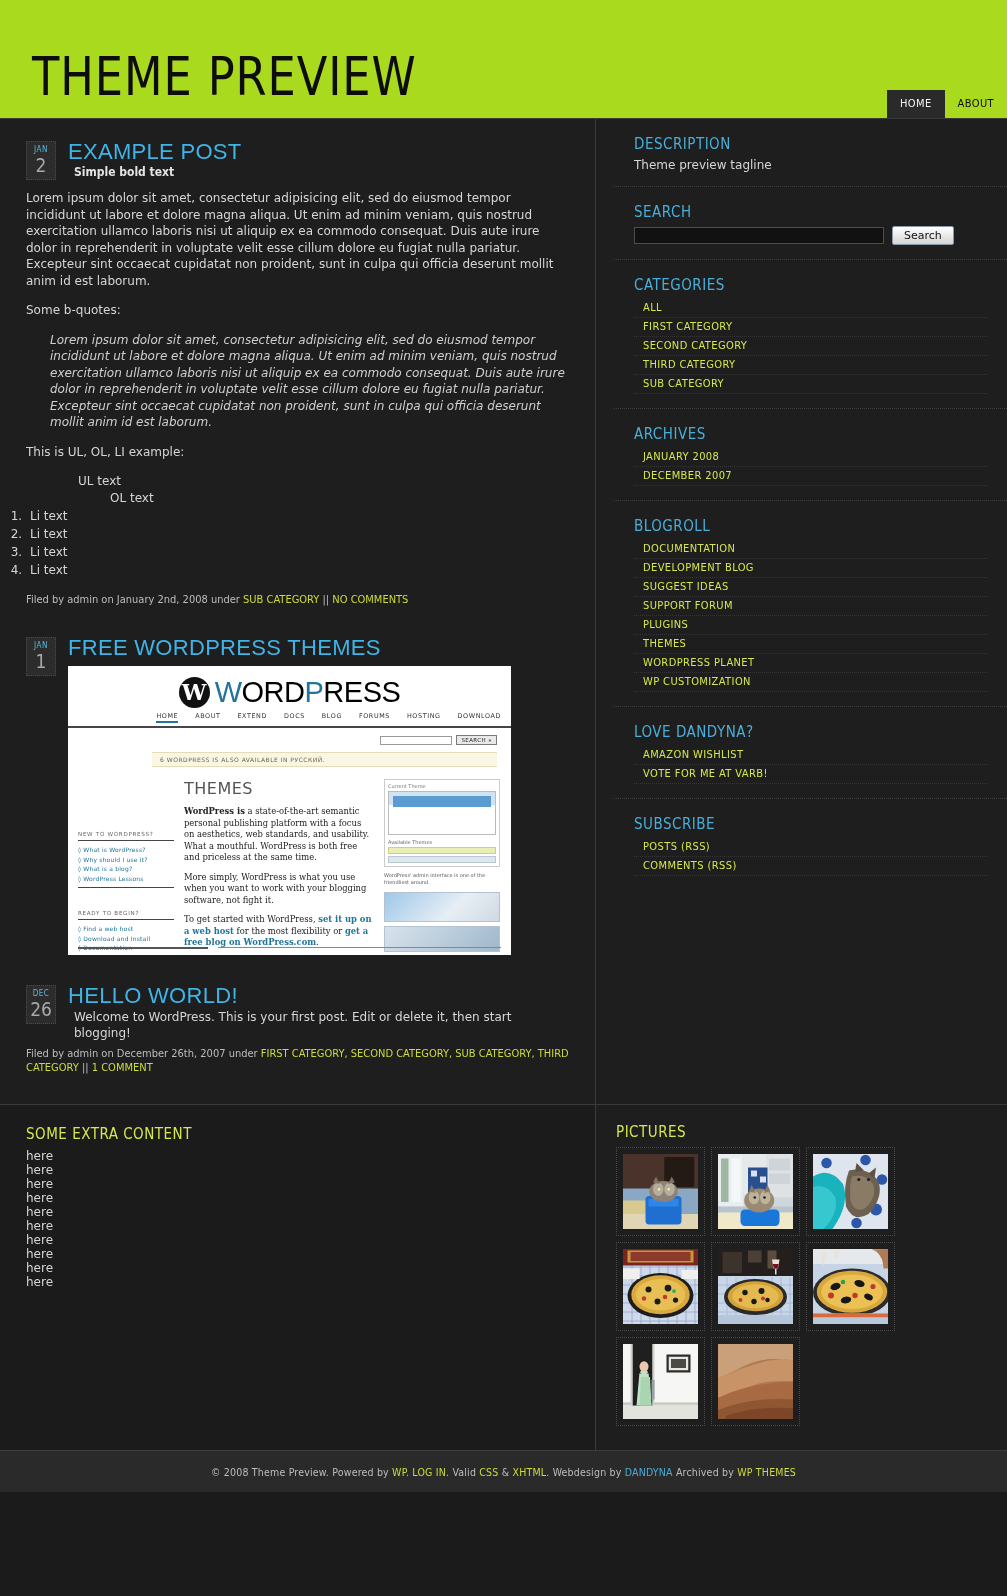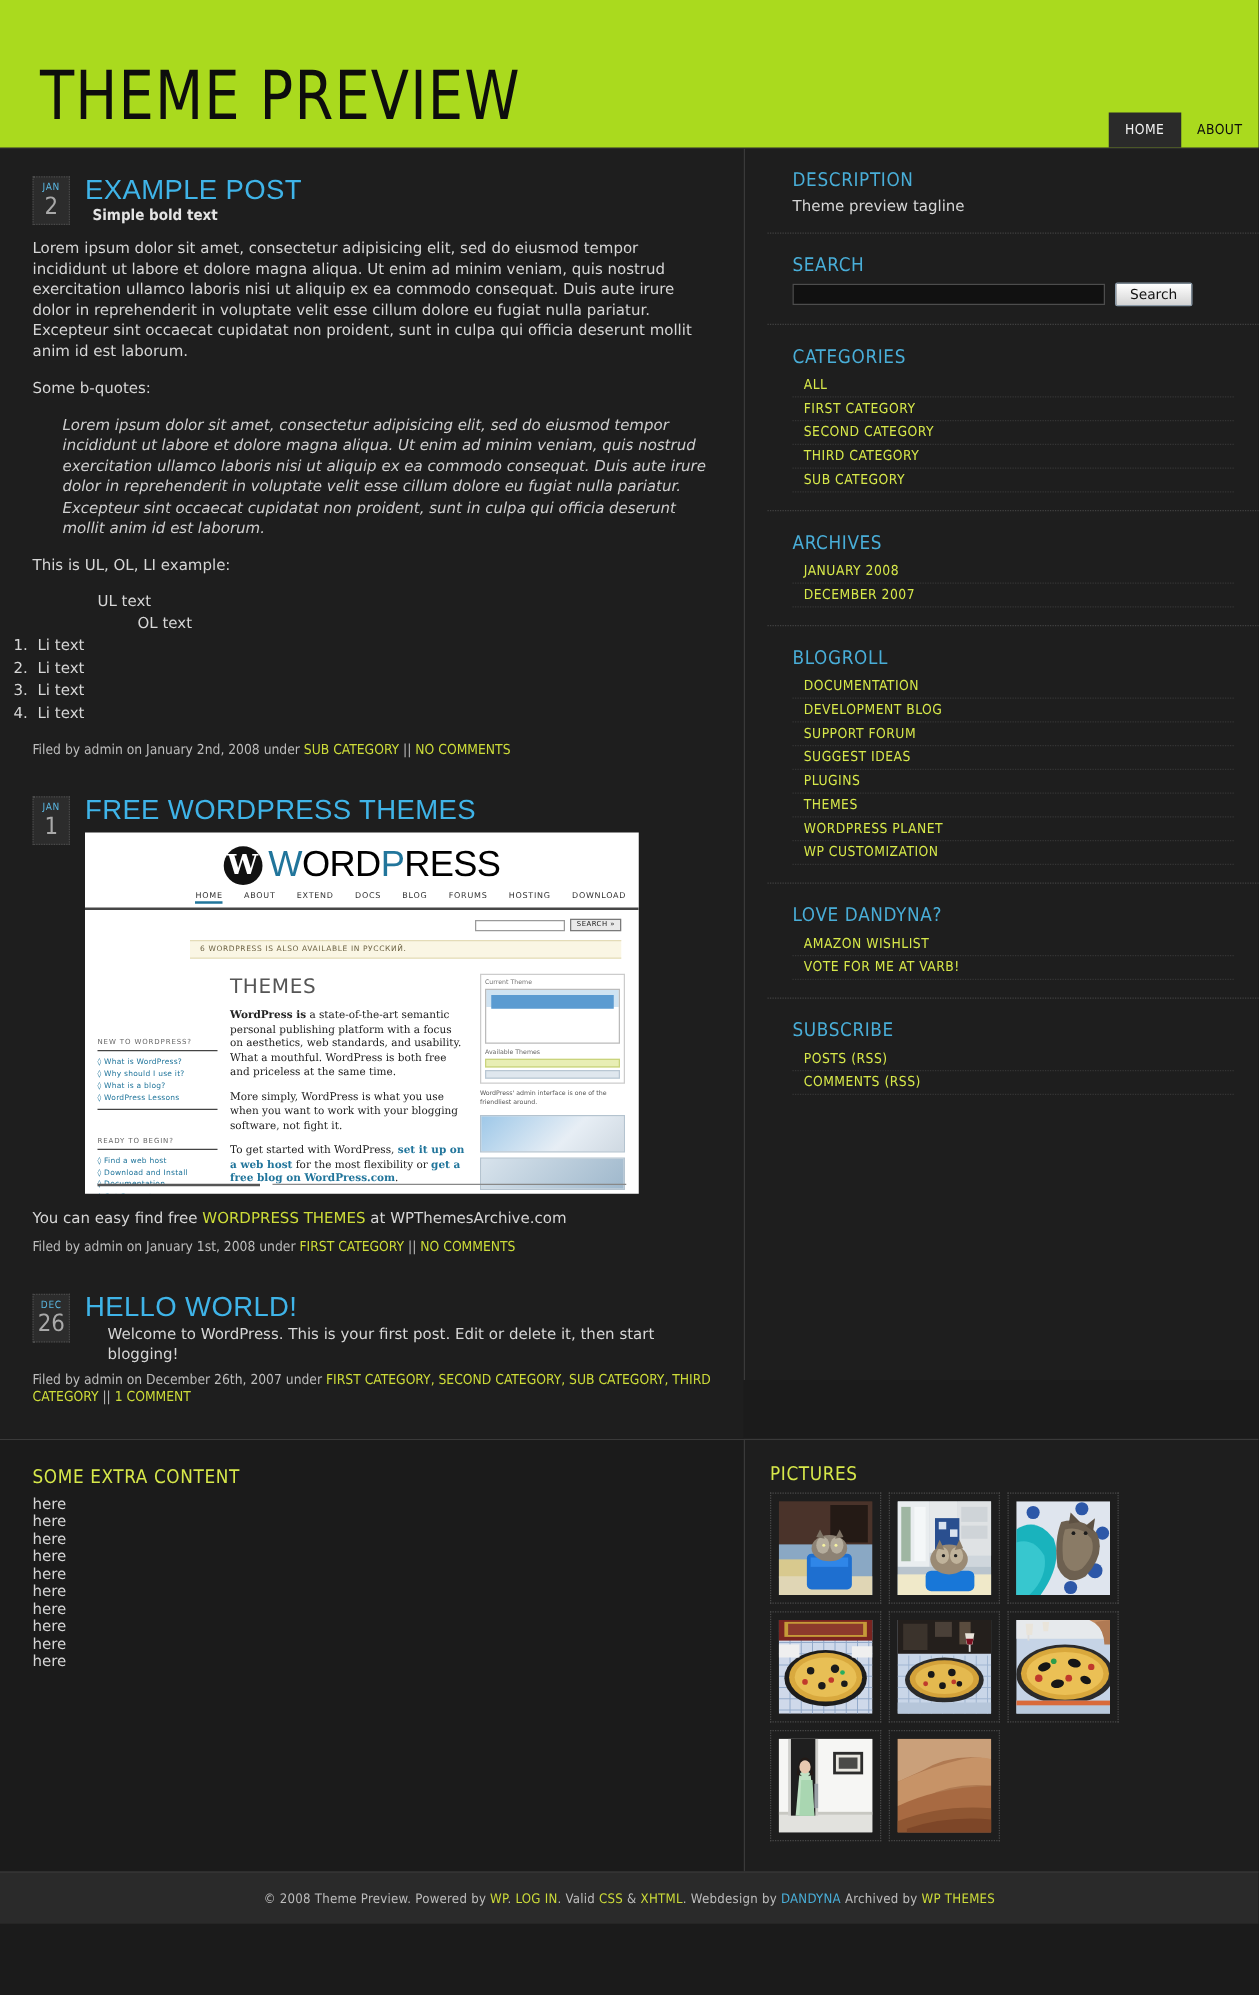--- a/index.html
+++ b/index.html
@@ -120,21 +120,21 @@
     font-size:12px;
     font-weight:bold;
     color:#e4e4e4;
     margin-top:3px;
     margin-left:6px;
   }
   .post-inline-text {
     font-size:12px;
     color:#d6d6d6;
     margin-top:3px;
-    margin-left:18px;
+    margin-left:6px;
     line-height:16px;
   }
   .post-body { margin-top:10px; }
   .post-body p {
     font-size:12px;
     line-height:16.5px;
     color:#d6d6d6;
     margin-bottom:13px;
   }
   blockquote {
@@ -513,26 +513,20 @@
                   <div class="wp-pic2"></div>
                 </div>
               </div>
               <div class="wp-footrule">
                 <div class="r1"></div>
                 <div class="r2"></div>
               </div>
             </div>
           </div>
         </div>
-        <div class="post-body" style="margin-left:0;">
-          <div class="caption-line"><span>You can easy find free </span><a class="inline-link">WORDPRESS THEMES</a><span> at WPThemesArchive.com</span></div>
-          <div class="meta">
-            <span>Filed by admin on January 1st, 2008 under </span><a class="lnk">FIRST CATEGORY</a><span> || </span><a class="lnk">NO COMMENTS</a>
-          </div>
-        </div>
       </div>
 
       <div class="post" style="margin-bottom:0;">
         <div class="post-head">
           <div class="date-badge">
             <span class="mon">DEC</span>
             <span class="day">26</span>
           </div>
           <div class="post-headings">
             <a class="post-title">HELLO WORLD!</a>
@@ -597,24 +591,24 @@
       <div class="side-block">
         <div class="side-h">BLOGROLL</div>
         <ul class="side-list">
           <li>
               <a>DOCUMENTATION</a>
             </li>
           <li>
               <a>DEVELOPMENT BLOG</a>
             </li>
           <li>
+              <a>SUGGEST IDEAS</a>
+            </li>
+          <li>
               <a>SUPPORT FORUM</a>
-            </li>
-          <li>
-              <a>SUGGEST IDEAS</a>
             </li>
           <li>
               <a>PLUGINS</a>
             </li>
           <li>
               <a>THEMES</a>
             </li>
           <li>
               <a>WORDPRESS PLANET</a>
             </li>

